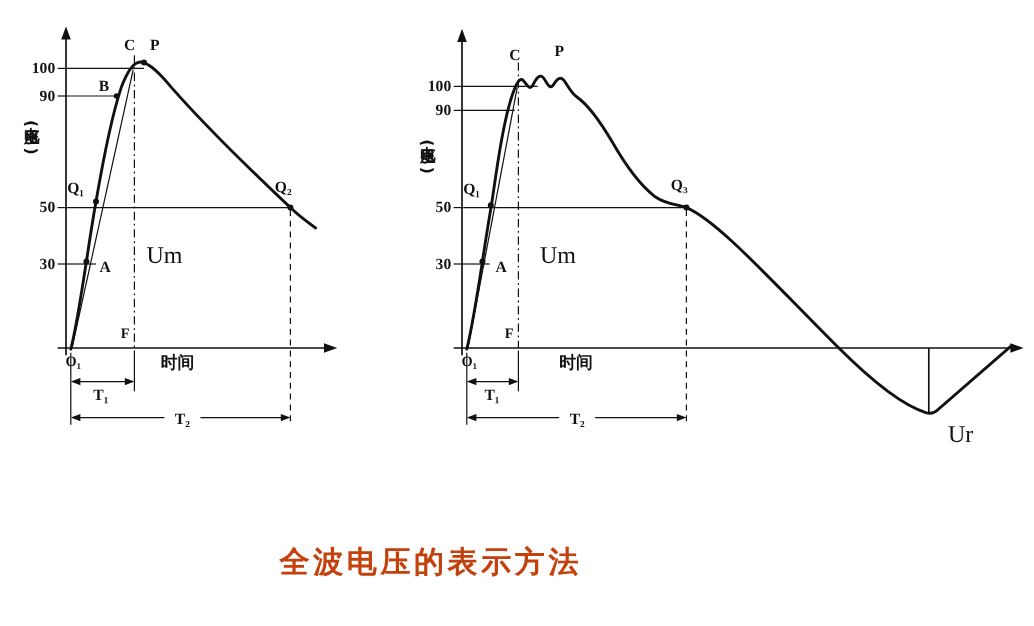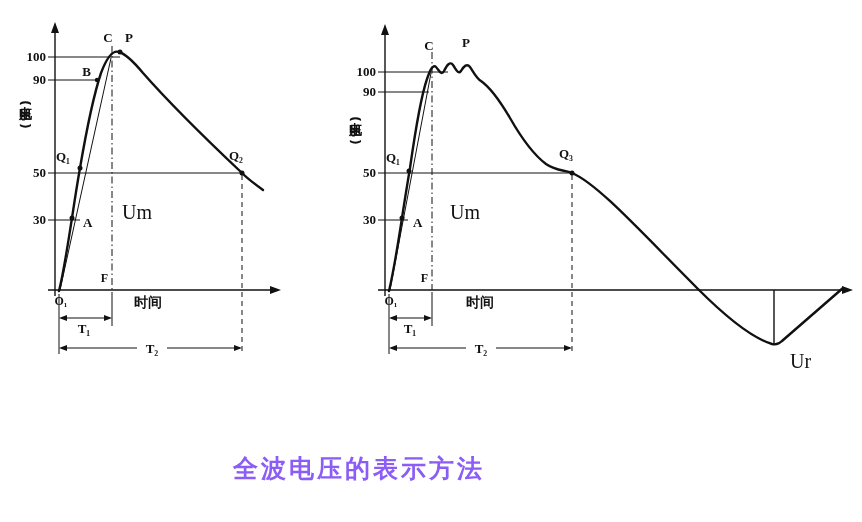--- a/index.html
+++ b/index.html
@@ -15,21 +15,21 @@
   text{fill:#111;font-family:"Liberation Serif", serif;}
   .tick{font-size:13px;font-weight:bold;}
   .pt{font-size:13px;font-weight:bold;}
   .small{font-size:12px;font-weight:bold;}
   .big{font-size:20px;}
   .cjk{font-family:"DejaVu Sans", sans-serif;font-weight:bold;font-size:14px;}
   .ylabel{position:absolute;writing-mode:vertical-rl;text-orientation:mixed;
           font-family:"DejaVu Sans", sans-serif;font-weight:bold;font-size:13px;
           letter-spacing:2px;color:#111;}
   .caption{position:absolute;left:233px;top:452px;font-family:"DejaVu Sans", sans-serif;
-           font-weight:bold;font-size:25px;letter-spacing:3px;color:#8b5cf6;}
+           font-weight:bold;font-size:25px;letter-spacing:3px;color:#c2410c;}
 </style>
 </head>
 <body>
 
 <div class="stage">
 
   <svg width="862" height="522" viewBox="0 0 862 522">
 
     <g>
 

